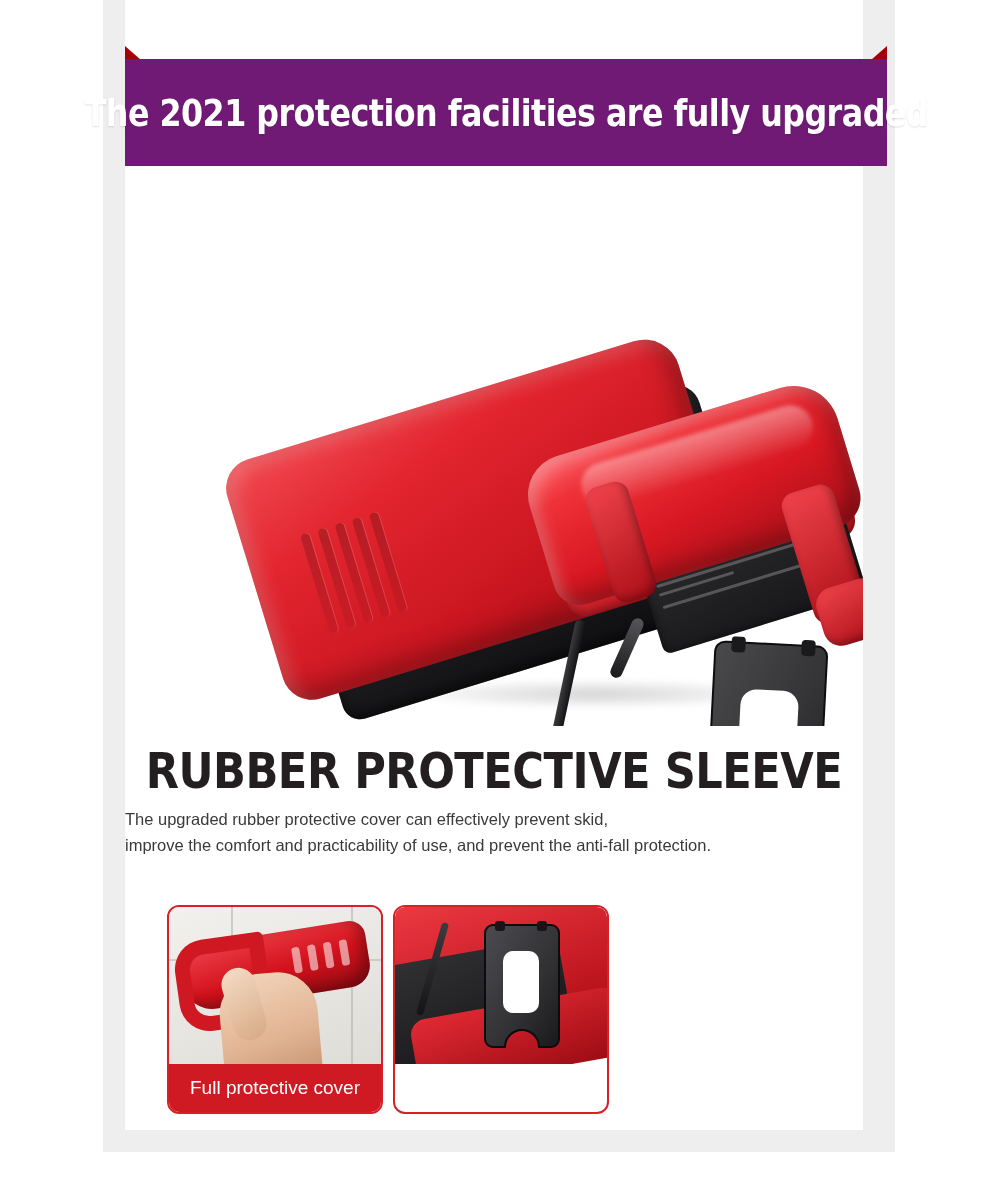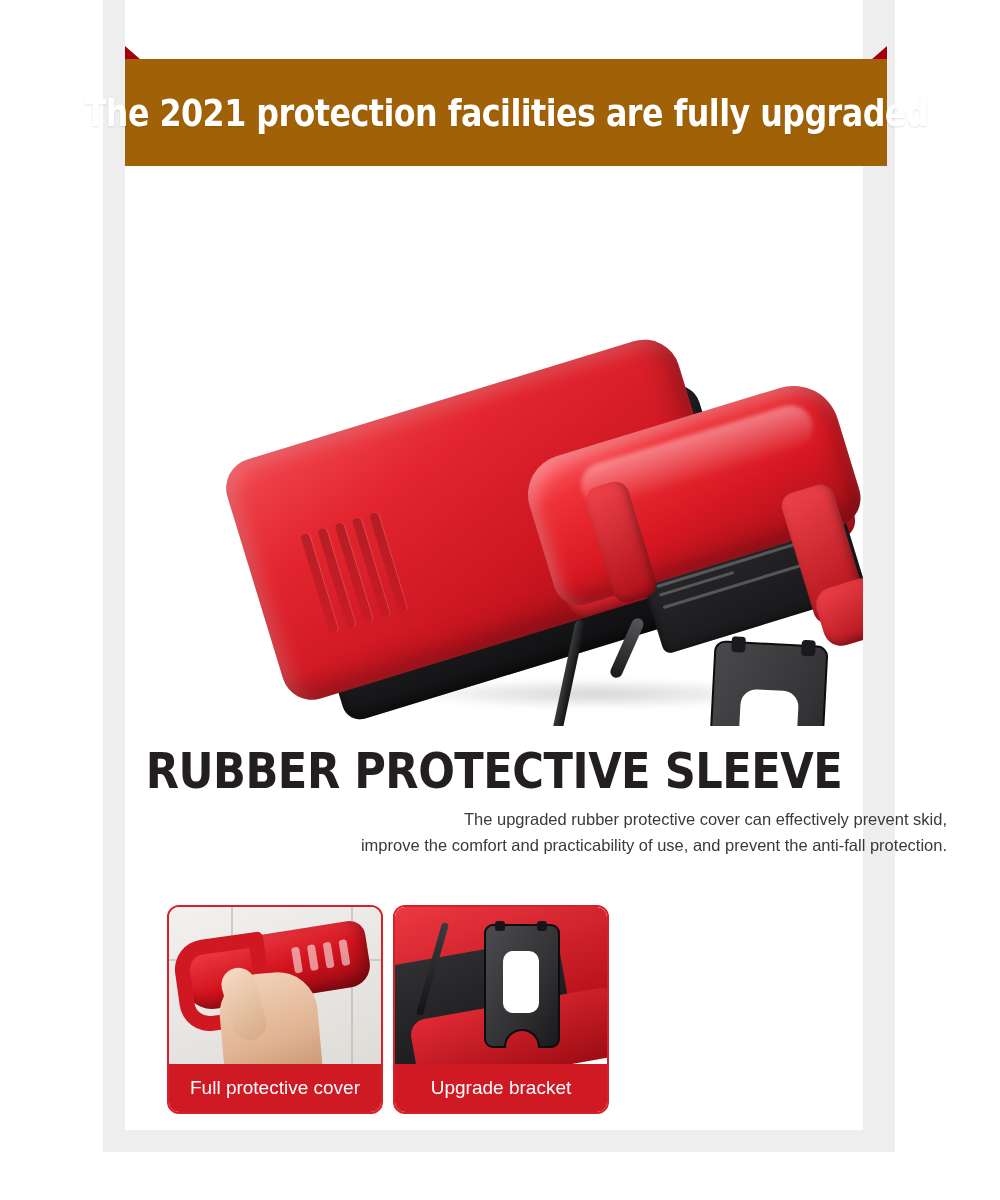--- a/index.html
+++ b/index.html
@@ -66,21 +66,21 @@
   }
   .banner-fold.right {
     right: 0;
     border-width: 14px 16px 0 0;
     border-color: transparent #a4000c transparent transparent;
   }
   #banner {
     position: absolute;
     left: 0; top: 13px;
     width: 762px; height: 107px;
-    background: #a16207;
+    background: #701a75;
     display: flex;
     align-items: center;
     justify-content: center;
     box-sizing: border-box;
     padding: 0 8px;
   }
   #banner-title {
     color: #ffffff;
     font-family: "Liberation Sans Narrow", "DejaVu Sans Condensed", "Liberation Sans", sans-serif;
     font-size: 38px;
@@ -281,21 +281,21 @@
     font-weight: bold;
     color: #231f20;
     letter-spacing: -0.5px;
     white-space: nowrap;
     transform: scaleX(0.96);
   }
   #body-copy {
     position: absolute;
     left: 125px; top: 806px;
     width: 822px;
-    text-align: right;
+    text-align: left;
     color: #3a3a3a;
     font-size: 16.5px;
     line-height: 26px;
   }
   #body-copy .ln { display: block; white-space: nowrap; }
 
   
   #thumbs {
     position: absolute;
     left: 167px; top: 905px;
@@ -616,17 +616,16 @@
               </linearGradient>
             </defs>
             <path d="M18 4 h60 a8 8 0 0 1 8 8 v106 a8 8 0 0 1 -8 8 h-12
                      a17 17 0 0 0 -34 0 h-12 a8 8 0 0 1 -8 -8 v-106 a8 8 0 0 1 8 -8 z" fill="url(#standGrad2)" stroke="#0c0c0e" stroke-width="2"></path>
             <rect x="30" y="30" width="36" height="62" rx="10" fill="#ffffff"></rect>
             <rect x="22" y="0" width="10" height="10" rx="3" fill="#161618"></rect>
             <rect x="64" y="0" width="10" height="10" rx="3" fill="#161618"></rect>
           </svg>
         </div>
       </div>
-      <div class="thumb-cap">Upgrade bracket</div>
     </div>
 
   </div>
 </div>
 
 </body></html>

